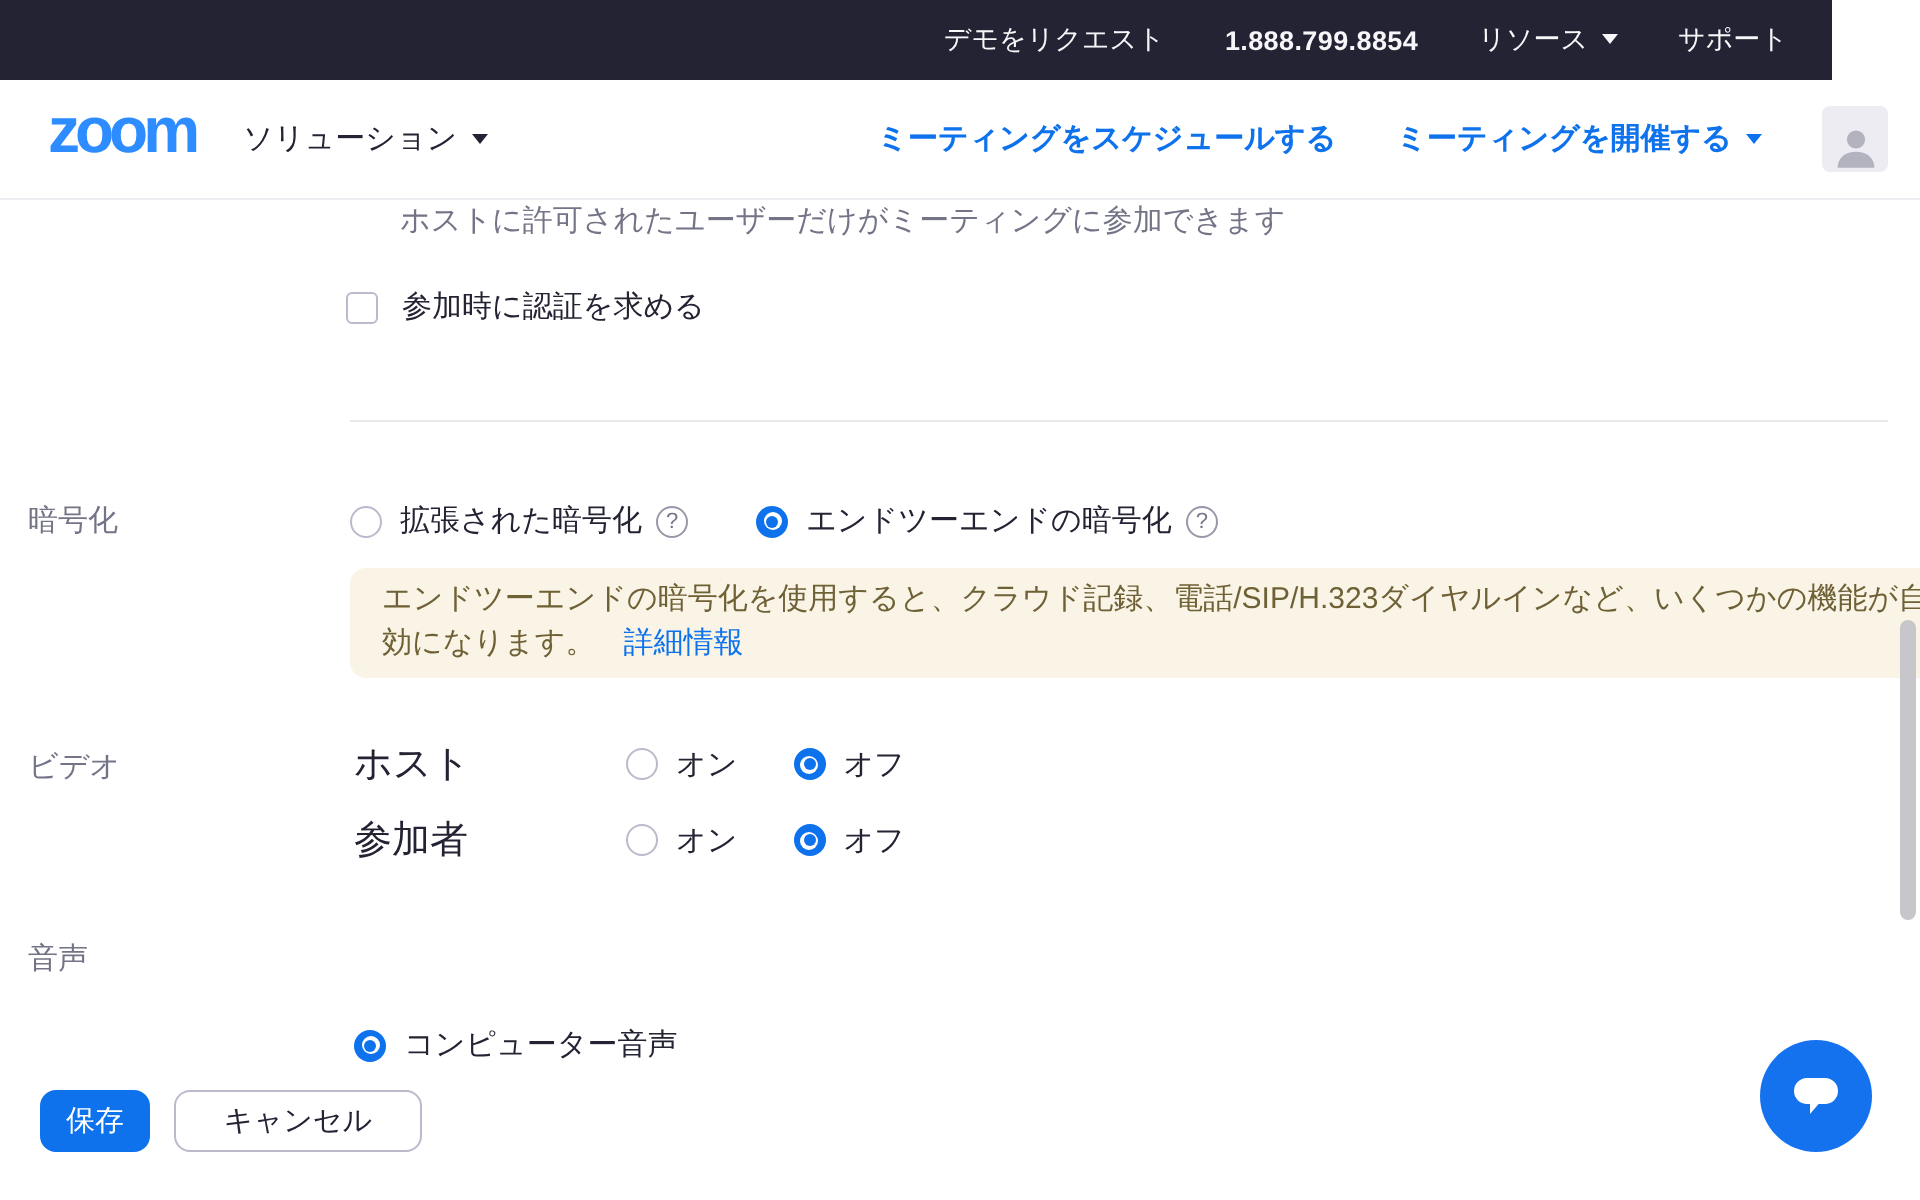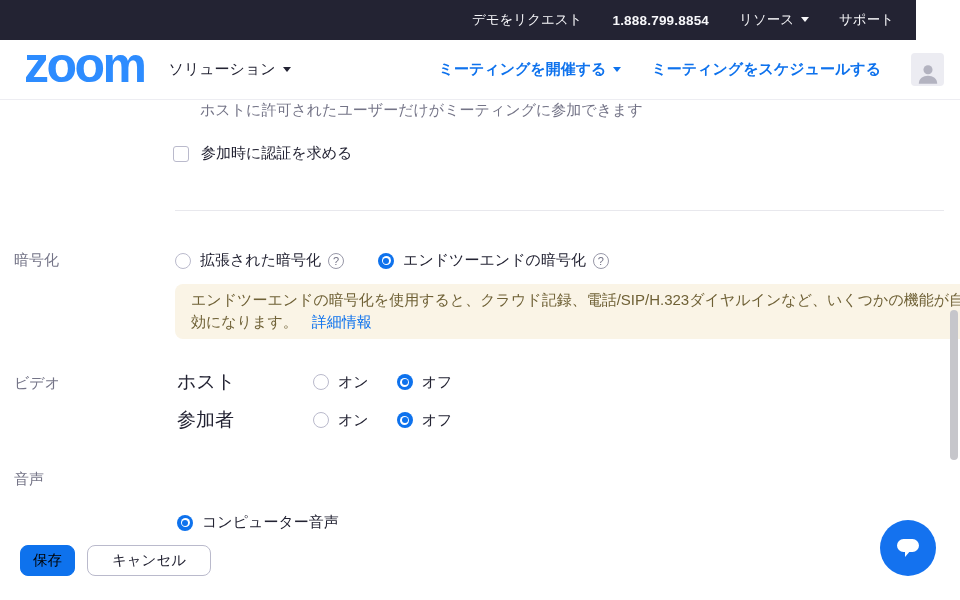--- a/index.html
+++ b/index.html
@@ -9,21 +9,21 @@
 
   
   .topbar { position:absolute; top:0; left:0; width:916px; height:40px; background:#232333;
             display:flex; align-items:center; justify-content:flex-end; gap:30px; padding-right:22px; }
   .topbar a { color:#f7f7fa; font-size:13.5px; text-decoration:none; cursor:pointer; }
   .topbar a.phone { font-weight:bold; letter-spacing:.2px; }
 
   
   .mainbar { position:absolute; top:40px; left:0; width:960px; height:60px; background:#fff;
              border-bottom:1px solid #ededf2; display:flex; align-items:center; }
-  .logo { margin-left:24px; font-size:50px; font-weight:bold; color:#2d8cff;
+  .logo { margin-left:24px; font-size:32px; font-weight:bold; color:#2d8cff;
           letter-spacing:-2.5px; line-height:0.9; padding-bottom:8px; cursor:pointer; }
   .solutions { margin-left:24px; font-size:15px; color:#232333; text-decoration:none; cursor:pointer; }
   .mainbar-right { margin-left:auto; display:flex; align-items:center; gap:30px; padding-right:16px; }
   .blue-link { color:#0e72ed; font-weight:bold; font-size:15px; text-decoration:none; cursor:pointer; }
   .avatar { width:33px; height:33px; border-radius:4px; background:#ececf2; overflow:hidden;
             display:flex; align-items:flex-end; justify-content:center; cursor:pointer; }
 
   .caret { display:inline-block; width:0; height:0; border-left:4px solid transparent;
            border-right:4px solid transparent; border-top:5px solid currentColor;
            margin-left:7px; vertical-align:2px; }
@@ -65,21 +65,21 @@
 
   .vrows { position:absolute; left:177px; top:363px; }
   .vrow { display:flex; align-items:center; height:38px; }
   .vname { width:136px; font-size:19px; color:#232333; }
   .gap-off { margin-left:28px; }
 
   .audio-row { position:absolute; left:177px; top:470px; display:flex; align-items:center;margin-top:43px; }
 
   .btn { position:absolute; height:31px; border-radius:8px; font-size:14.5px; cursor:pointer;
          font-family:inherit; display:flex; align-items:center; justify-content:center; }
-  .btn-save { left:20px; top:545px; width:55px; background:#0e72ed; border:1px solid #0e72ed; color:#000000; }
+  .btn-save { left:20px; top:545px; width:55px; background:#0e72ed; border:1px solid #0e72ed; color:#ffffff; }
   .btn-cancel { left:87px; top:545px; width:124px; background:#fff; border:1px solid #babacc; color:#232333; }
 
   .chat-fab { position:absolute; left:880px; top:520px; width:56px; height:56px; border-radius:50%;
               background:#1472ef; display:flex; align-items:center; justify-content:center; cursor:pointer; }
 
   .scroll-thumb { position:absolute; left:950px; top:310px; width:8px; height:150px;
                   background:#c6c6cb; border-radius:4px; cursor:pointer; }
 </style>
 </head>
 <body>
@@ -90,22 +90,22 @@
     <a>デモをリクエスト</a>
     <a class="phone">1.888.799.8854</a>
     <a><span>リソース</span><i class="caret"></i></a>
     <a>サポート</a>
   </header>
 
   <header class="mainbar">
     <div class="logo">zoom</div>
     <a class="solutions"><span>ソリューション</span><i class="caret"></i></a>
     <div class="mainbar-right">
+      <a class="blue-link">ミーティングをスケジュールする</a>
       <a class="blue-link"><span>ミーティングを開催する</span><i class="caret"></i></a>
-      <a class="blue-link">ミーティングをスケジュールする</a>
       <div class="avatar">
         <svg width="26" height="26" viewBox="0 0 24 24">
           <circle cx="12" cy="9" r="4.2" fill="#b3b3c0"></circle>
           <path d="M3.5 22c0-4.8 3.9-7.4 8.5-7.4s8.5 2.6 8.5 7.4z" fill="#b3b3c0"></path>
         </svg>
       </div>
     </div>
   </header>
 
   <p class="note">ホストに許可されたユーザーだけがミーティングに参加できます</p>

